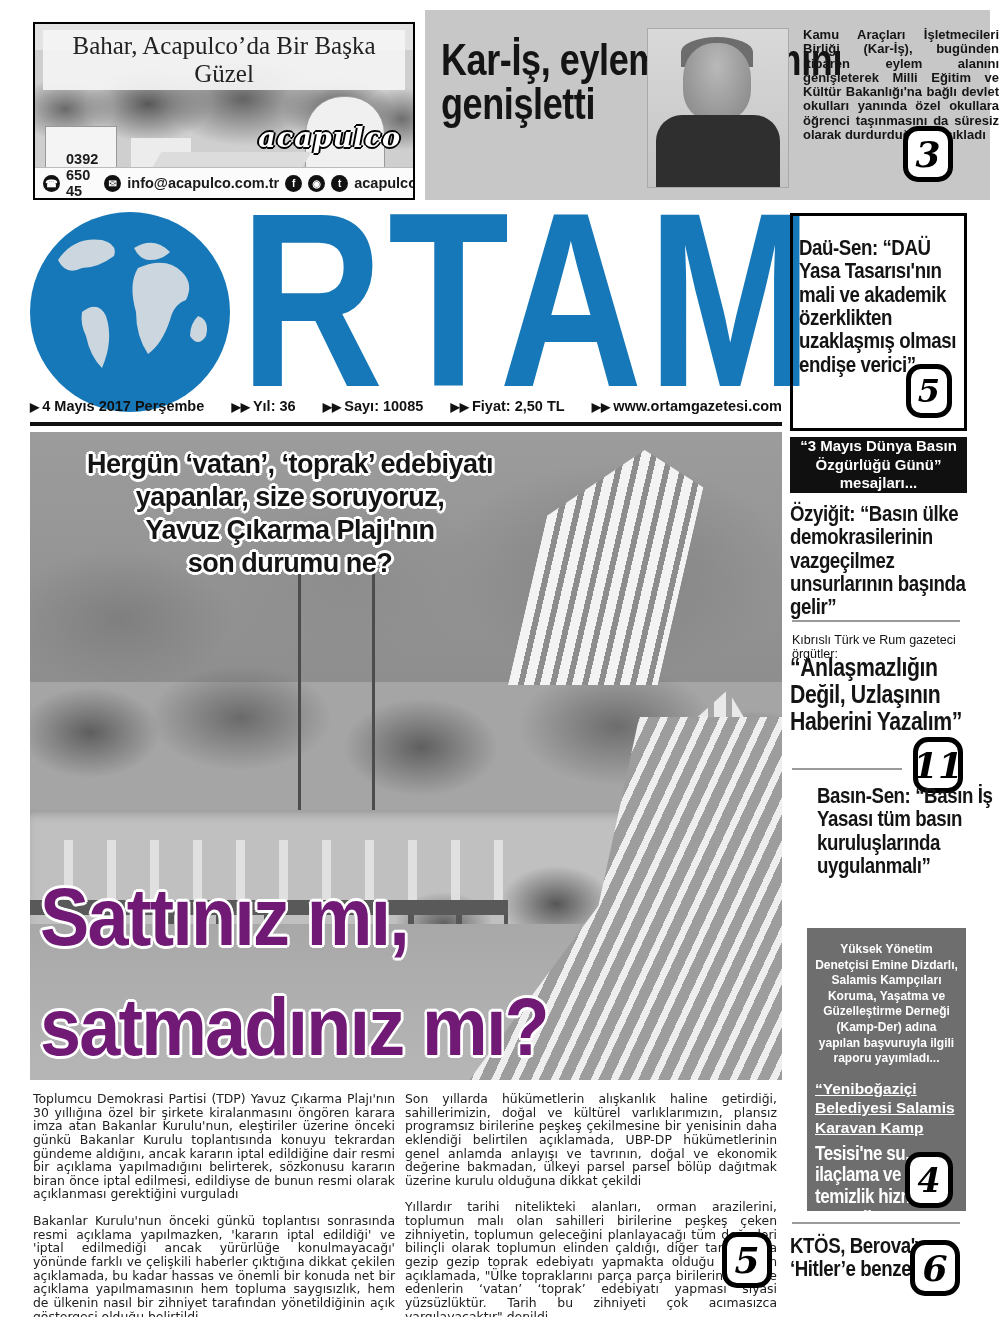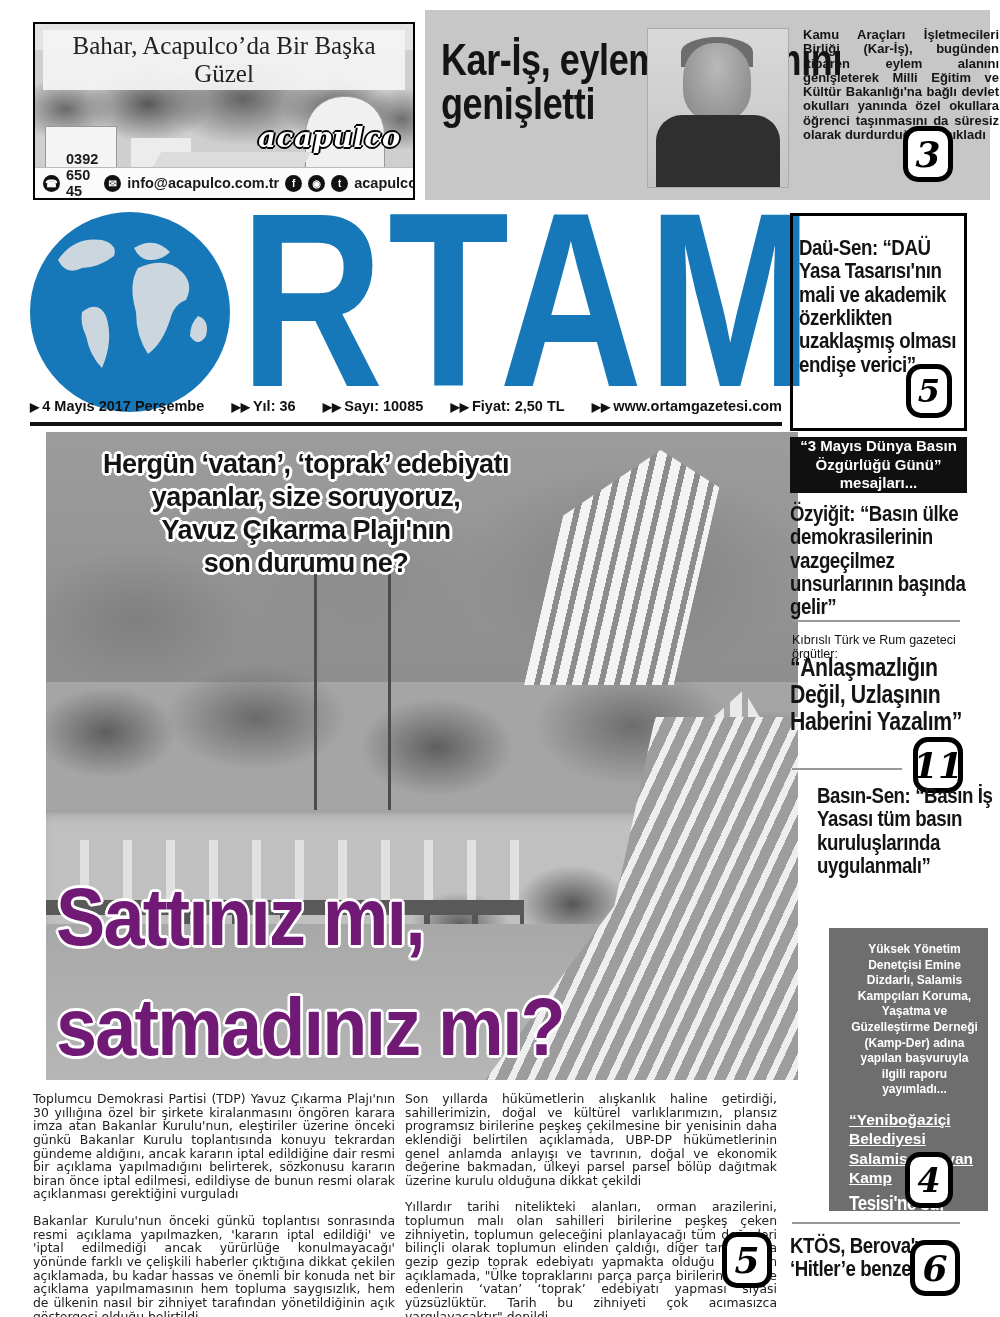--- a/index.html
+++ b/index.html
@@ -67,21 +67,21 @@
   
   #globe{left:30px;top:212px;width:200px;height:200px;}
   #rtam{left:240px;top:206px;width:545px;height:196px;overflow:visible;color:#1678b8;
       font-weight:900;font-size:248px;line-height:188px;letter-spacing:6px;}
   #dateline{left:30px;top:398px;width:752px;display:flex;justify-content:space-between;
       font-size:14.5px;font-weight:900;color:#111;}
   #dateline .arr{color:#111;font-size:12px;margin-right:3px;}
   #rule{left:30px;top:422px;width:752px;height:4px;background:#111;}
 
   
-  #photo{left:46px;top:432px;width:752px;height:648px;background:#a5a5a5;overflow:hidden;}
+  #photo{left:30px;top:432px;width:752px;height:648px;background:#a5a5a5;overflow:hidden;}
   .ph-mountain{position:absolute;left:0;top:0;width:100%;height:250px;
       background:radial-gradient(160px 100px at 12% 75%,#7f7f7f,transparent 70%),
                  radial-gradient(220px 130px at 42% 60%,#8d8d8d,transparent 70%),
                  radial-gradient(240px 150px at 78% 55%,#838383,transparent 72%),
                  linear-gradient(#9c9c9c,#8e8e8e);}
   .ph-trees{position:absolute;left:0;top:185px;width:100%;height:210px;
       background:radial-gradient(100px 65px at 8% 55%,#5e5e5e,transparent 70%),
                  radial-gradient(130px 75px at 28% 48%,#6a6a6a,transparent 70%),
                  radial-gradient(110px 70px at 52% 62%,#5f5f5f,transparent 70%),
                  radial-gradient(140px 85px at 78% 52%,#6d6d6d,transparent 70%),
@@ -125,22 +125,22 @@
 
   
   #daubox{left:790px;top:213px;width:177px;height:218px;border:3px solid #000;
       box-sizing:border-box;padding:20px 6px;}
   #banner{left:790px;top:437px;width:177px;height:56px;background:#101010;color:#fff;
       display:flex;align-items:center;justify-content:center;text-align:center;
       font-size:15px;font-weight:bold;line-height:1.25;padding:0 4px;box-sizing:border-box;}
   .sb-head{font-size:22px;line-height:1.06;}
   .sb-head-lg{font-size:25px;line-height:1.07;}
   #kicker{left:792px;top:633px;width:175px;font-size:12.5px;font-weight:normal;color:#111;}
-  #graybox{left:829px;top:928px;width:159px;height:283px;background:#6e6e6e;color:#fff;
-      box-sizing:border-box;padding:14px 8px 8px 20px;text-align:center;}
+  #graybox{left:807px;top:928px;width:159px;height:283px;background:#6e6e6e;color:#fff;
+      box-sizing:border-box;padding:14px 8px 8px 8px;text-align:center;}
   #graybox .intro{font-size:12px;font-weight:bold;line-height:1.3;}
   #graybox .gtitle{font-size:15.5px;font-weight:900;text-decoration:underline;
       margin-top:12px;text-align:left;line-height:1.25;}
   #graybox .ghead{font-size:20px;font-weight:900;letter-spacing:-.5px;text-align:left;
       line-height:1.08;margin-top:6px;}
 </style>
 </head>
 <body>
 
 <div id="page">

